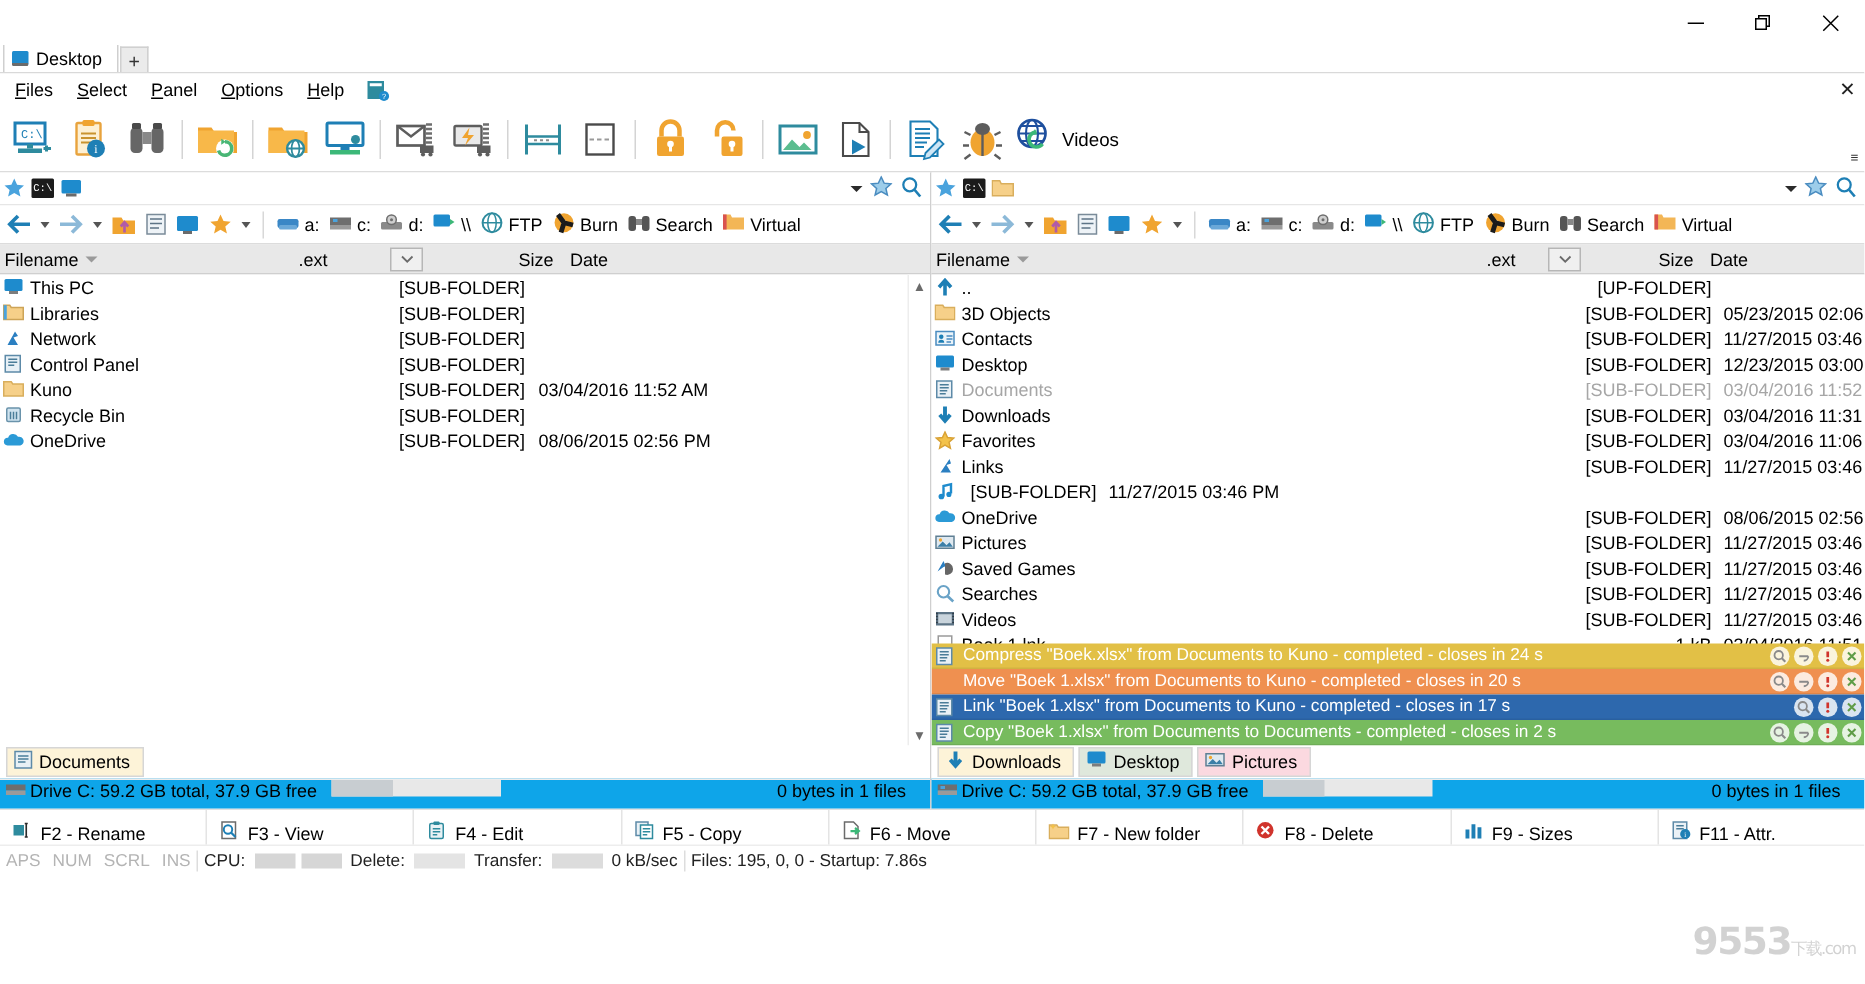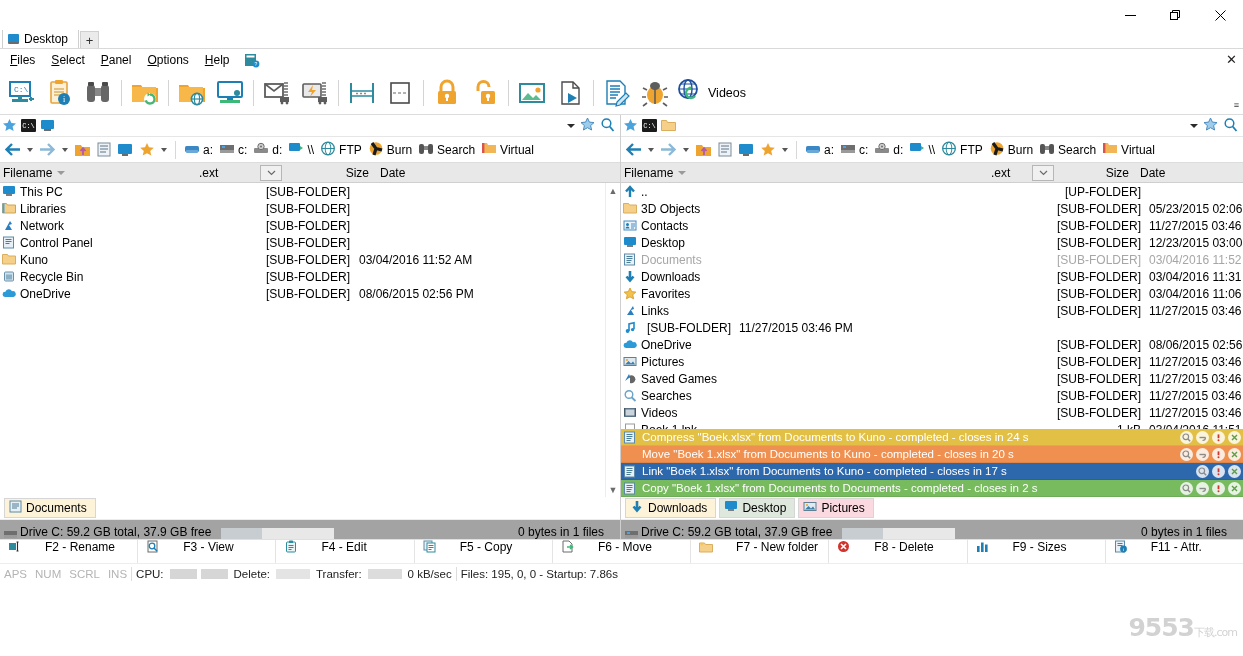--- a/index.html
+++ b/index.html
@@ -172,37 +172,37 @@
   .nbtn { width: 13px; height: 13px; border-radius: 50%; display: flex; align-items: center; justify-content: center; background: rgba(255,255,255,0.82); }
 
   
   .dirtabs { height: 22px; display: flex; align-items: center; gap: 3px; padding-left: 4px; background: #ffffff; }
   .dirtab {
     height: 20px; display: flex; align-items: center; gap: 4px;
     padding: 0 8px 0 4px; font-size: 12px;
     border: 1px solid #d6d6d6;
   }
   .statusbar {
-    height: 20px; display: flex; align-items: flex-end;
-    font-size: 12px; background: #a3a3a3; padding-left: 2px;
+    height: 20px; display: flex; align-items: flex-start;
+    font-size: 12px; background: #0ea5e9; padding-left: 2px;
     border-top: 1px solid #ececec;
   }
   .sb-ico { width: 18px; display: flex; align-items: center; justify-content: center; flex: 0 0 auto; }
   .sb-text { white-space: nowrap; }
   .sb-bar { width: 113px; height: 11px; background: #e8e8e8; margin-left: 10px; position: relative; }
   .sb-bar i { display: block; height: 100%; background: #c8cdd1; }
   .sb-right { margin-left: auto; padding-right: 16px; white-space: nowrap; }
 
   
   .fkeys {
     height: 24px; display: flex; align-items: center;
     background: #ffffff; border-top: 1px solid #e0e0e0;
   }
   .fkey {
-    flex: 1 1 0; display: flex; align-items: flex-start; gap: 23px;
+    flex: 1 1 0; display: flex; align-items: flex-end; gap: 5px;
     padding-left: 8px; font-size: 12px; height: 100%;
     border-left: 1px solid #e4e4e4;
     white-space: nowrap;
   }
   .fkey:first-child { border-left: none; }
 
   .infobar {
     height: 20px; display: flex; align-items: center;
     font-size: 11.5px; background: #ffffff; border-top: 1px solid #ededed;
   }

